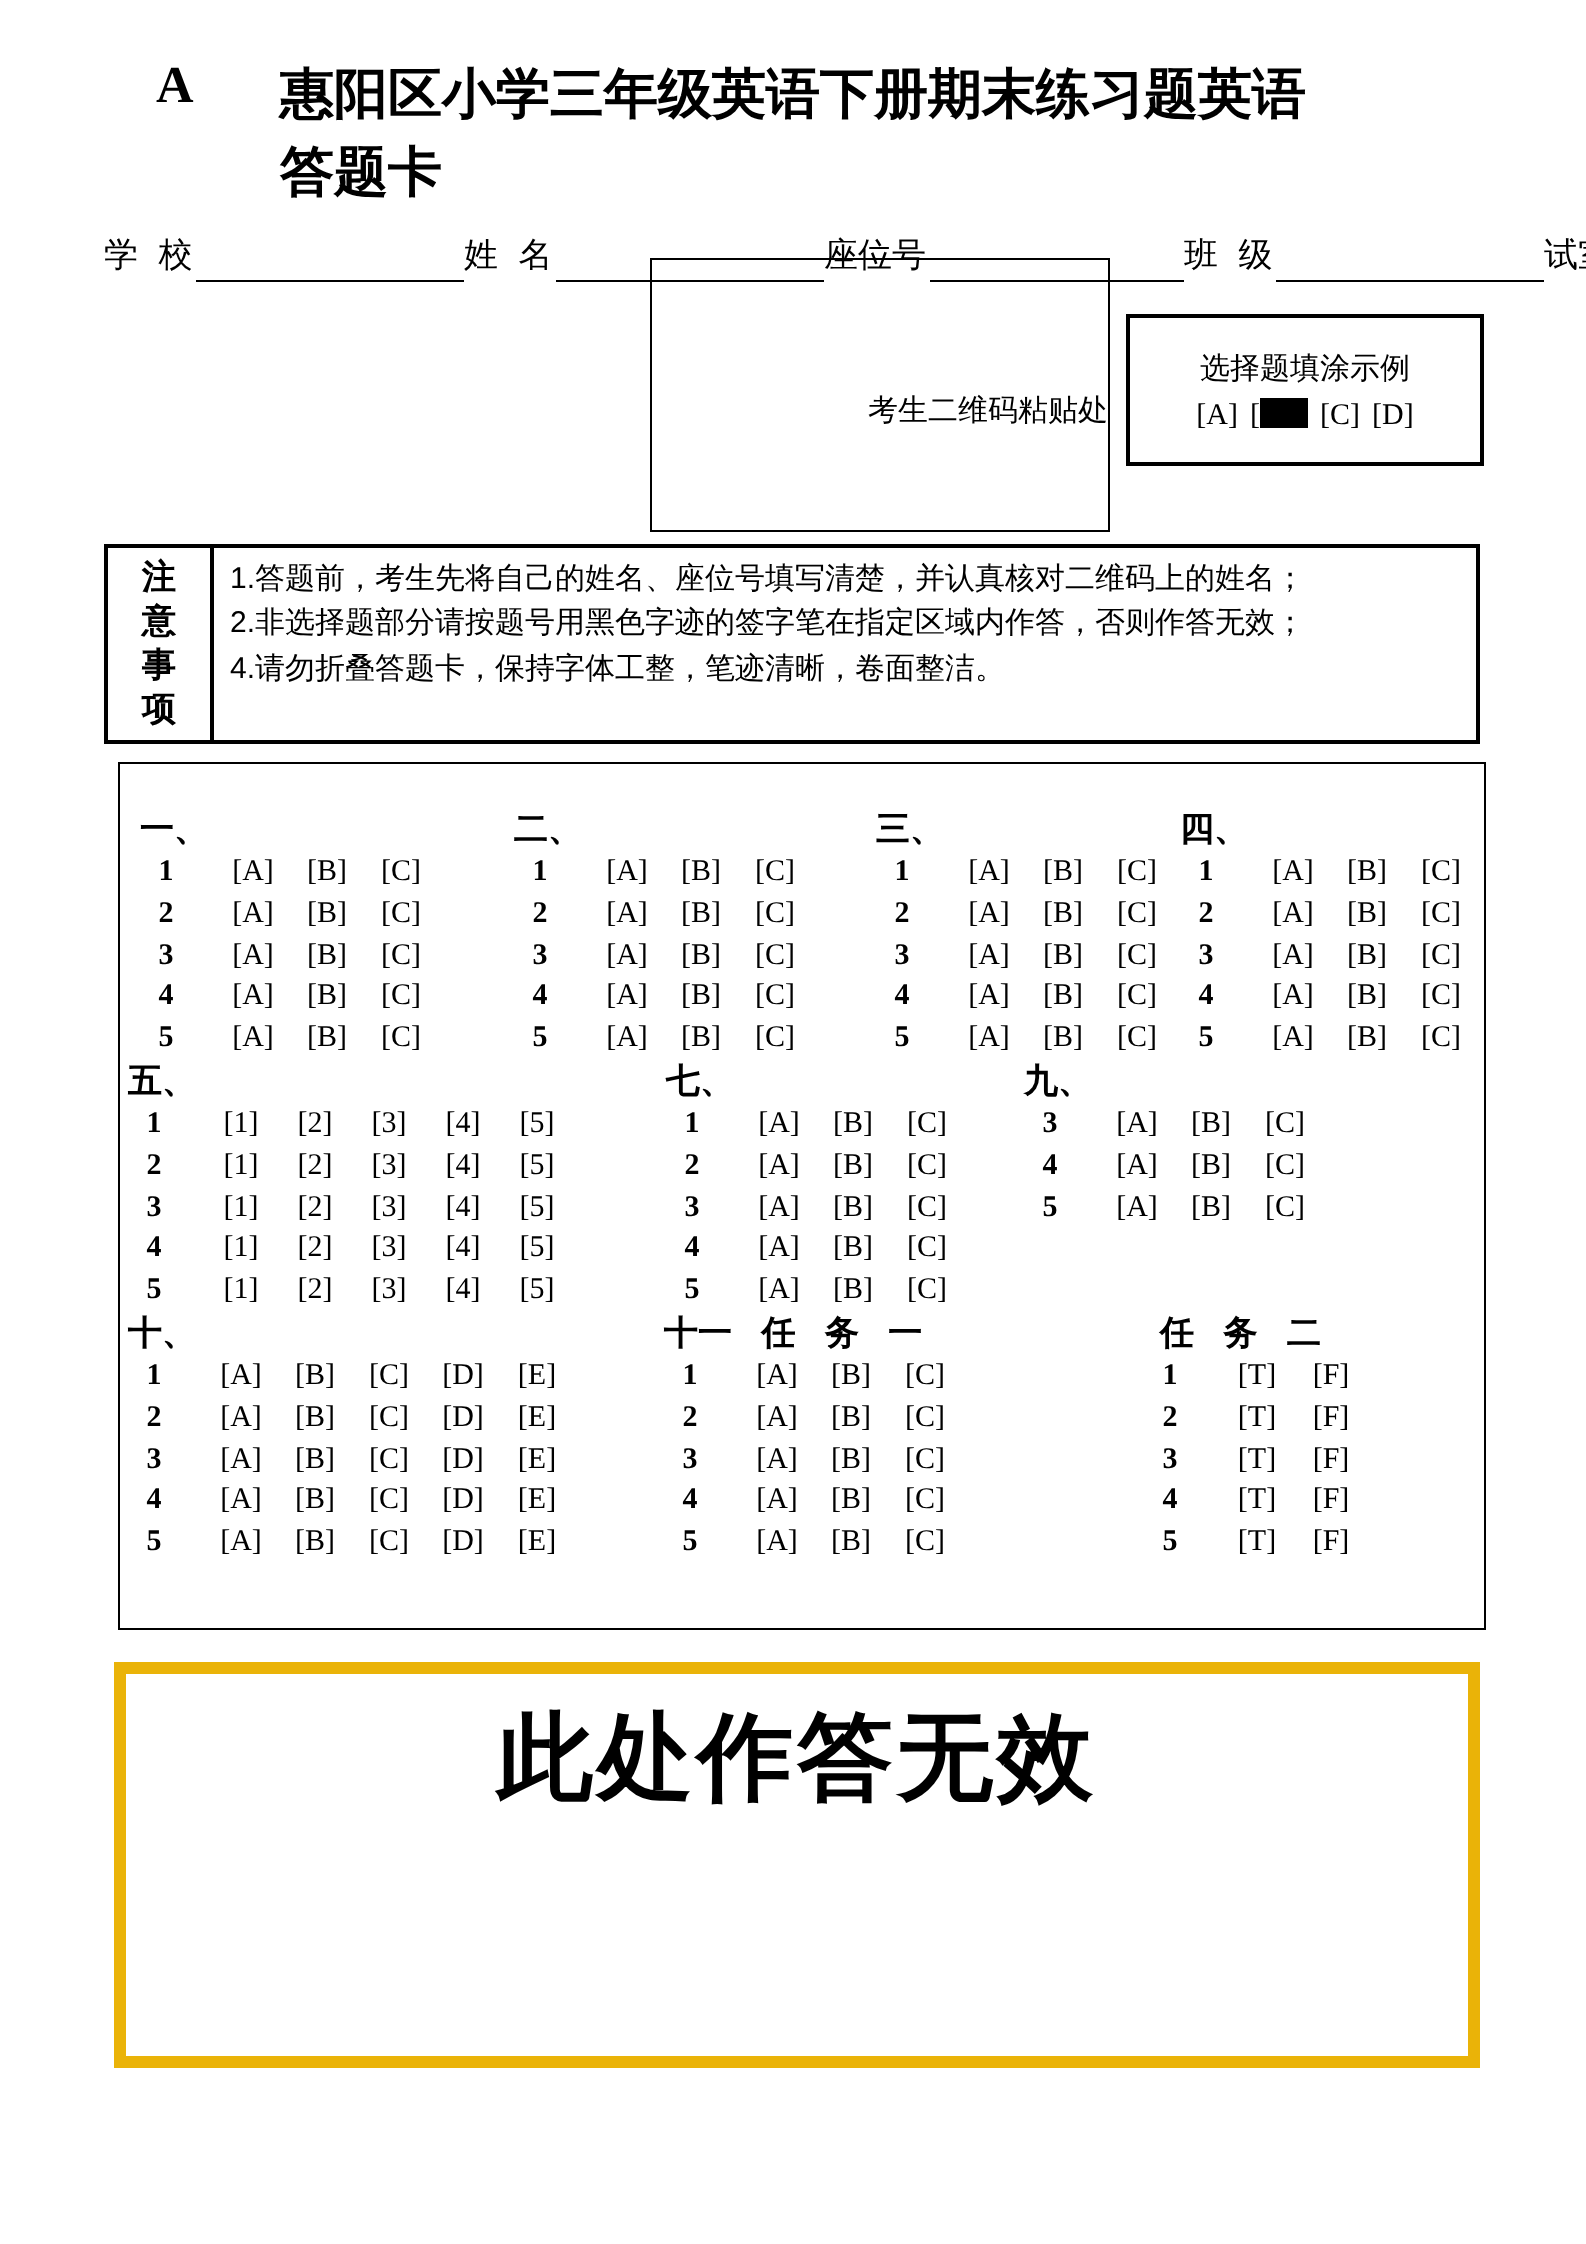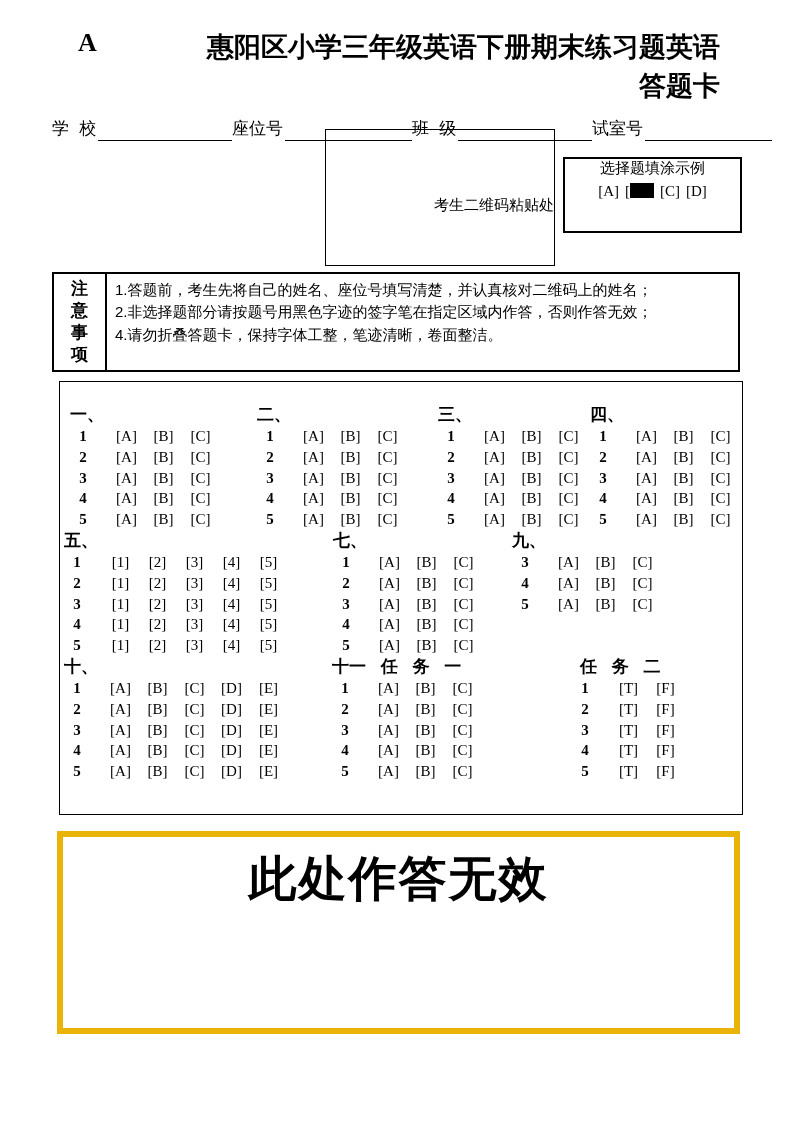--- a/index.html
+++ b/index.html
@@ -1,35 +1,35 @@
 <!DOCTYPE html>
 <html><head>
 <meta charset="utf-8">
 <style>
   html,body{margin:0;padding:0;background:#fff;}
   body{width:793px;height:1122px;position:relative;color:#000;
        font-family:"Liberation Sans","DejaVu Sans",sans-serif;}
 
   #version-label{position:absolute;left:78px;top:28px;font-family:"Liberation Serif",serif;
                  font-weight:bold;font-size:26px;}
-  #title{position:absolute;left:140px;top:28px;width:580px;text-align:right;
+  #title{position:absolute;left:140px;top:28px;width:580px;text-align:left;
          font-weight:bold;font-size:27px;line-height:39px;}
 
   #fields{position:absolute;left:52px;top:112px;display:flex;font-family:Liberation Mono, monospace;}
   .field-row{display:flex;align-items:flex-end;width:180px;height:29px;font-size:17px;}
   .field-label{white-space:pre;line-height:22px;}
   .field-line{flex:1;border-bottom:1.5px solid #000;margin-left:2px;height:20px;}
 
   #qr-box{position:absolute;left:325px;top:129px;width:228px;height:135px;border:1px solid #000;
           display:flex;align-items:center;justify-content:flex-end;font-size:15px;}
   #qr-box span{transform:translateY(8px);}
 
   #example-box{position:absolute;left:563px;top:157px;width:175px;height:72px;border:2px solid #000;
                text-align:center;font-size:15px;}
-  .example-title{margin-top:0;}
+  .example-title{margin-top:16px;}
   .example-options{margin-top:5px;display:flex;justify-content:center;align-items:center;gap:6px;
                    font-family:"Liberation Serif","DejaVu Serif",serif;font-size:15px;}
   .fill-rect{display:inline-block;width:24px;height:15px;background:#000;vertical-align:-2px;}
 
   #notice-box{position:absolute;left:52px;top:272px;width:688px;height:100px;border:2px solid #000;
               display:flex;box-sizing:border-box;}
   #notice-side{width:51px;border-right:2px solid #000;display:flex;flex-direction:column;
                align-items:center;justify-content:center;font-weight:bold;font-size:17px;line-height:22px;}
   #notice-items{flex:1;padding:5px 4px 0 8px;font-size:15px;line-height:22.3px;}
   .notice-item{white-space:nowrap;}
@@ -64,20 +64,24 @@
   <div>惠阳区小学三年级英语下册期末练习题英语</div>
   <div>答题卡</div>
 </div>
 
 <div id="fields">
     <div class="field-row">
       <span class="field-label">学 校</span>
       <span class="field-line"></span>
     </div>
     <div class="field-row">
+      <span class="field-label">姓 名</span>
+      <span class="field-line"></span>
+    </div>
+    <div class="field-row">
       <span class="field-label">座位号</span>
       <span class="field-line"></span>
     </div>
     <div class="field-row">
       <span class="field-label">班 级</span>
       <span class="field-line"></span>
     </div>
     <div class="field-row">
       <span class="field-label">试室号</span>
       <span class="field-line"></span>

